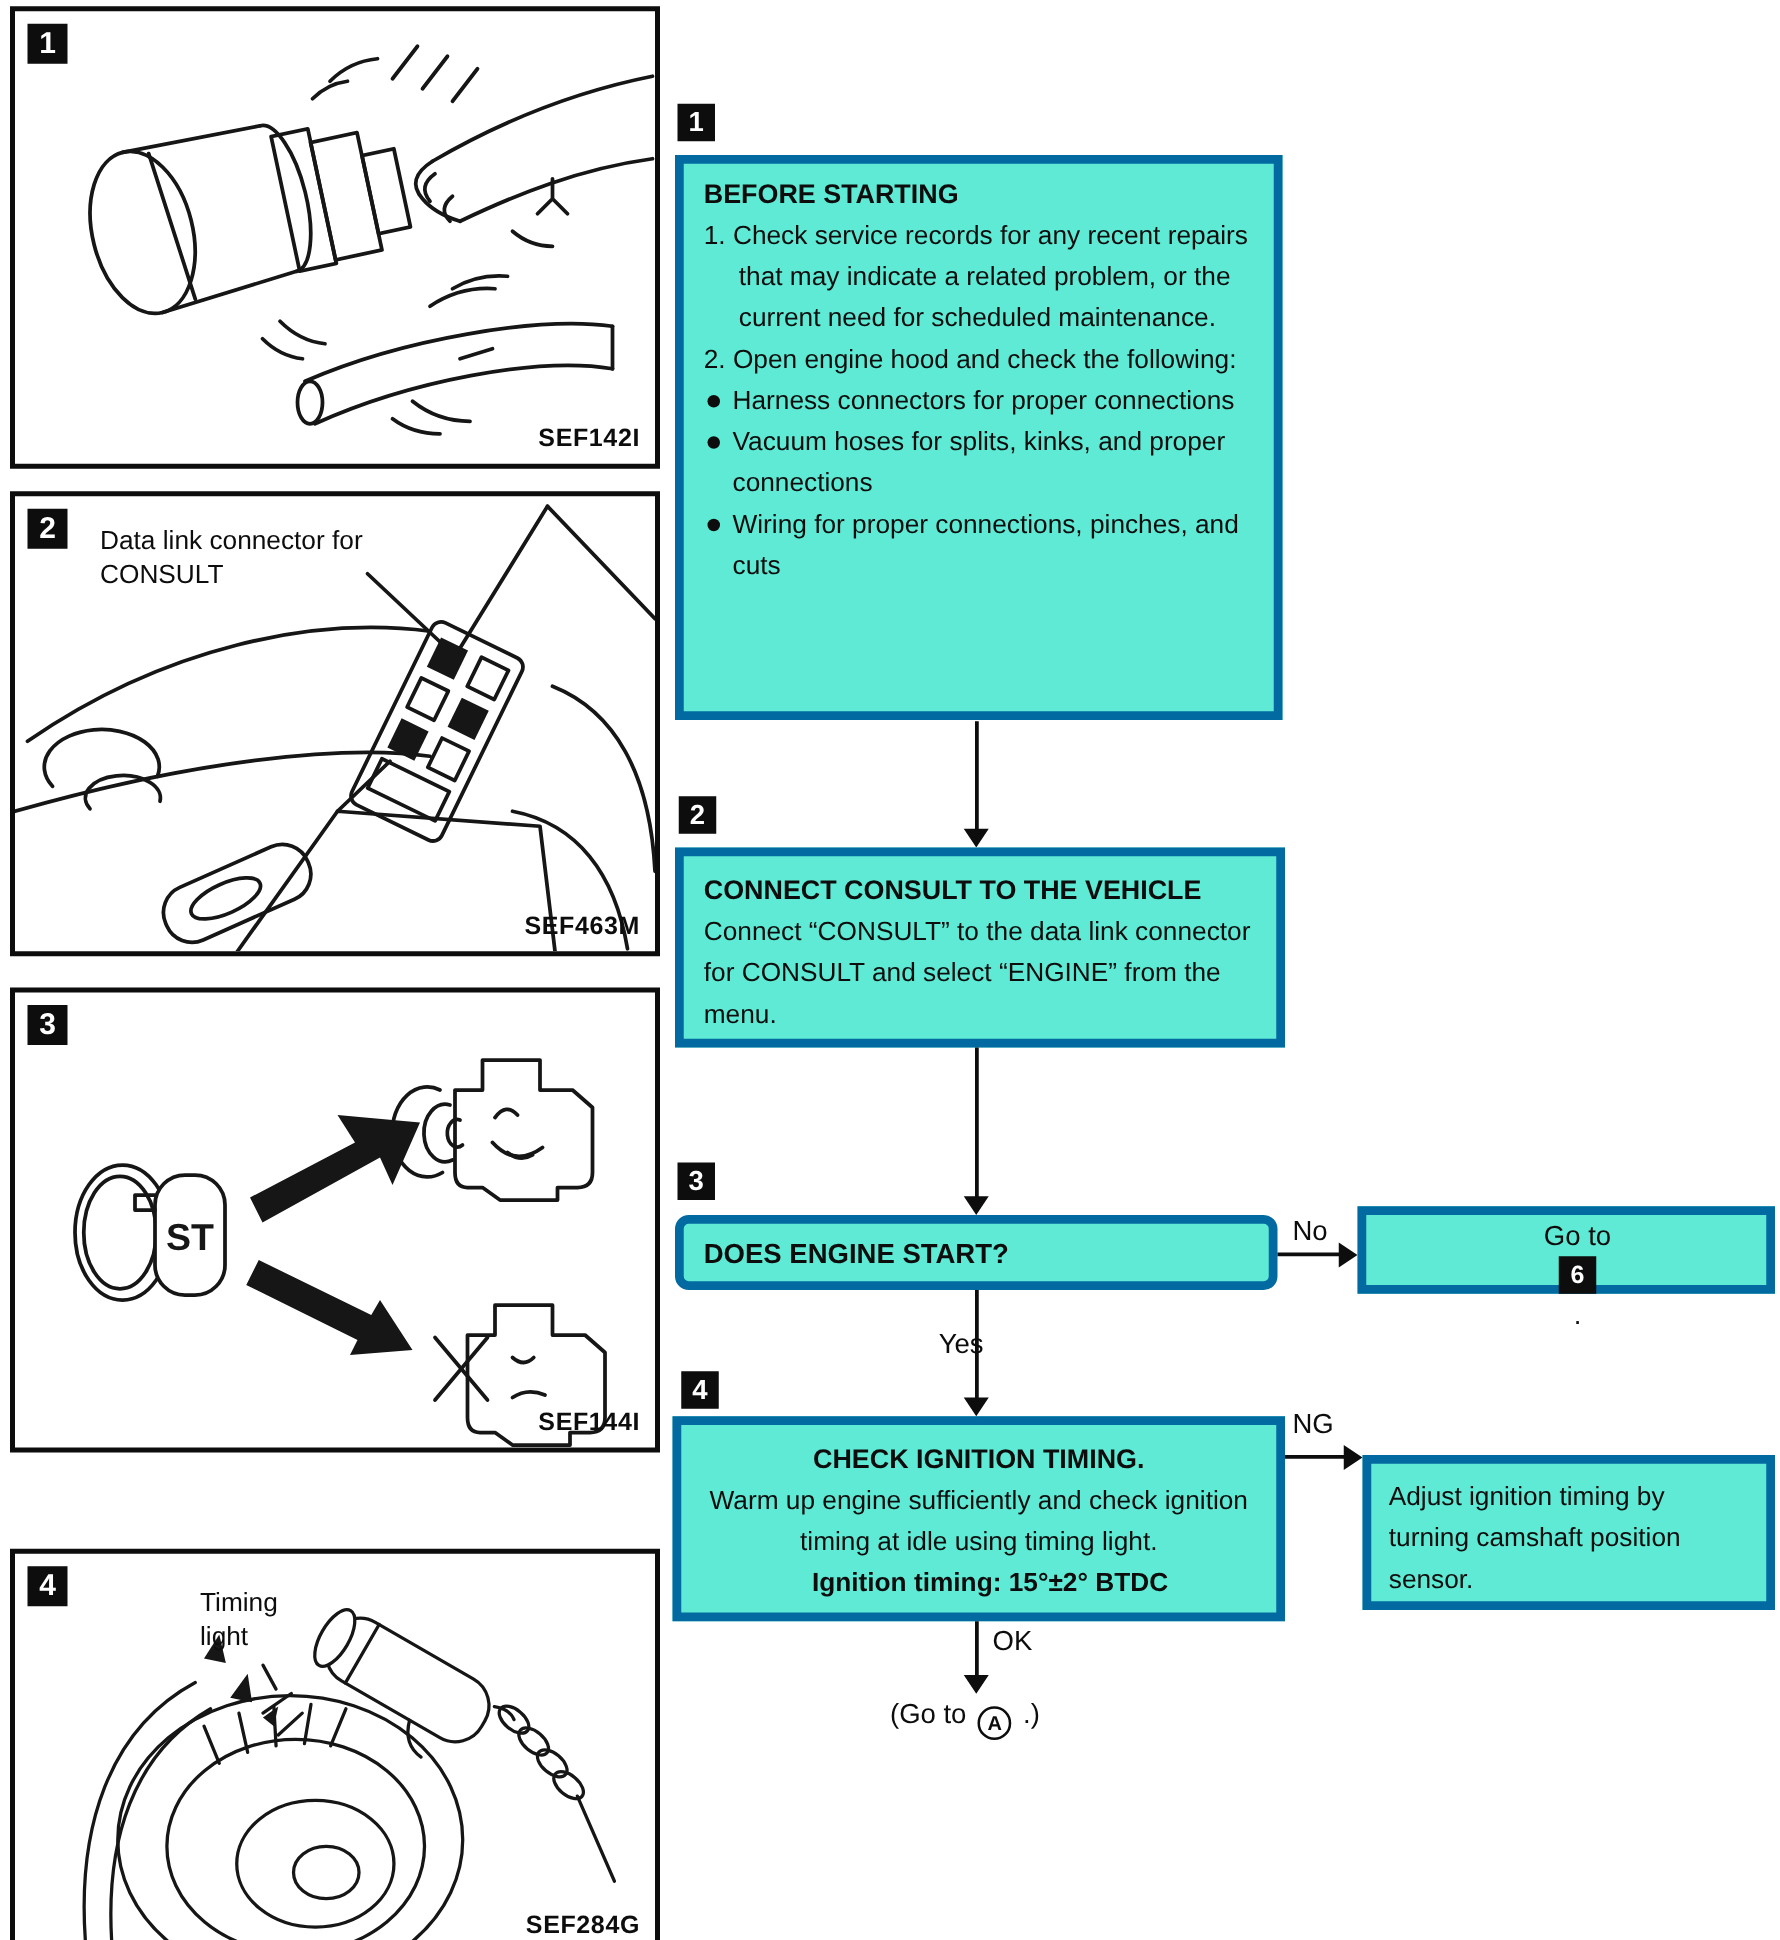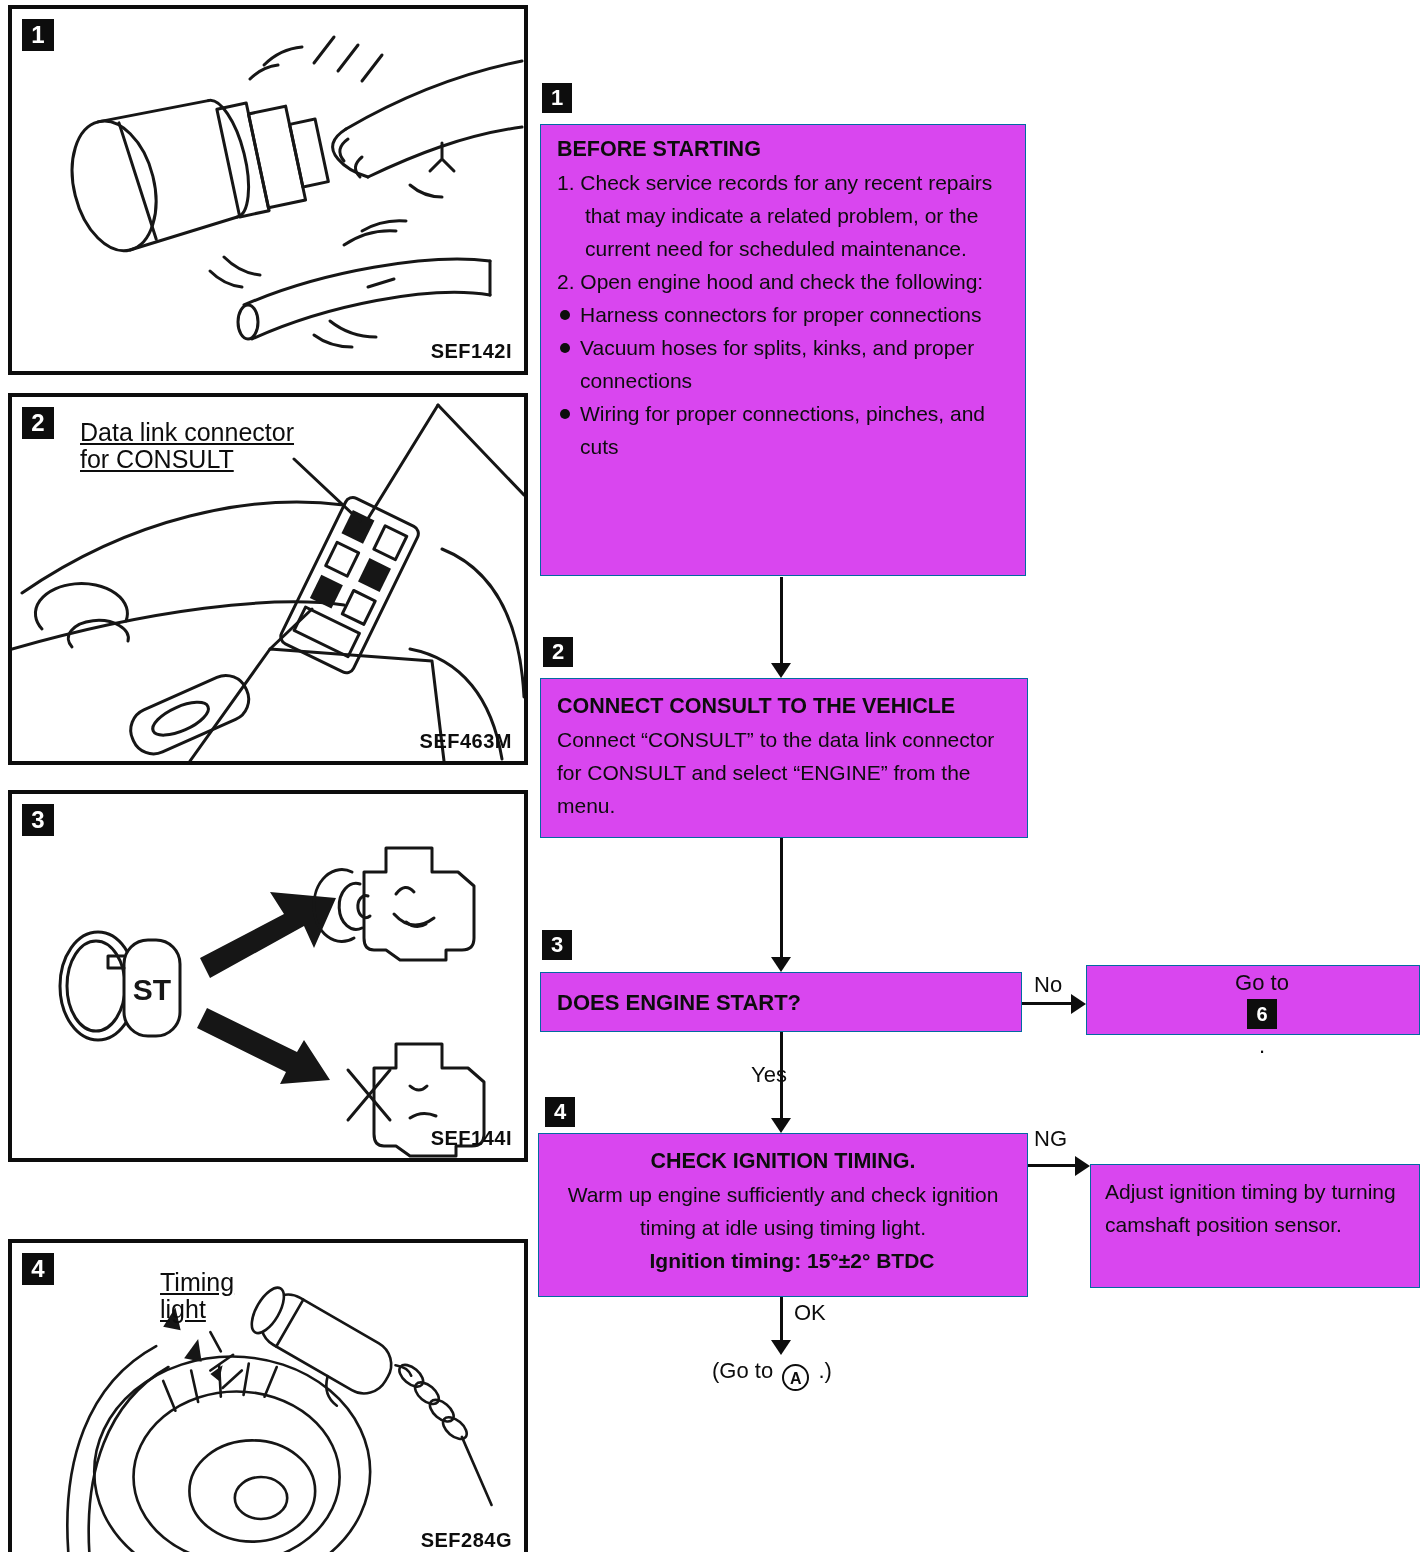--- a/index.html
+++ b/index.html
@@ -11,24 +11,24 @@
   
   .panel{position:absolute;left:8px;width:520px;border:4px solid #0d0d0d;background:#fff;box-sizing:border-box;overflow:hidden;}
   .illus{position:absolute;left:0;top:0;width:100%;height:100%;}
   .illus *{stroke:#161616;stroke-width:3;fill:none;stroke-linecap:round;stroke-linejoin:round;}
   .illus .fb{fill:#161616;stroke:none;}
   .illus .fw{fill:#ffffff;}
   .illus text{fill:#161616;stroke:none;font-weight:bold;font-family:"Liberation Sans",sans-serif;}
   .badge{position:absolute;background:#0d0d0d;color:#fff;font-weight:bold;display:flex;align-items:center;justify-content:center;}
   .panel-badge{left:10px;top:10px;width:32px;height:32px;font-size:24px;}
   .caption{position:absolute;right:12px;bottom:8px;font-size:20px;font-weight:bold;letter-spacing:.5px;}
-  .panel-label{position:absolute;font-size:25px;line-height:27px;text-decoration:underline;}
+  .panel-label{position:absolute;font-size:21px;line-height:27px;}
   
   .flow-badge{width:30px;height:30px;font-size:22px;}
-  .fbox{position:absolute;border:1px solid #0369a1;background:#d946ef;box-sizing:border-box;
+  .fbox{position:absolute;border:7px solid #0369a1;background:#5eead4;box-sizing:border-box;
         font-size:21px;line-height:33px;}
   .ftitle{font-weight:bold;font-size:21.5px;}
   .numitem{padding-left:28px;text-indent:-28px;}
   .bullet{display:flex;}
   .bullet .dot{flex:none;width:10px;height:10px;border-radius:50%;background:#0d0d0d;margin:12px 10px 0 3px;}
   .bullet .btext{flex:1;}
   .qbox{display:flex;align-items:center;font-weight:bold;font-size:22px;padding-left:16px;}
   .gotobox{display:flex;align-items:center;font-size:22px;padding-left:18px;flex-direction:column;}
   .inline-badge{display:inline-flex;width:30px;height:30px;background:#0d0d0d;color:#fff;
         font-weight:bold;font-size:20px;align-items:center;justify-content:center;margin:0 8px;}
@@ -231,21 +231,21 @@
   <div class="badge flow-badge" style="left:543px;top:637px;">2</div>
   <div class="fbox" style="left:540px;top:678px;width:488px;height:160px;padding:11px 16px 0;">
     <div class="ftitle">CONNECT CONSULT TO THE VEHICLE</div>
     <div>Connect “CONSULT” to the data link connector for CONSULT and select “ENGINE” from the menu.</div>
   </div>
 
   <div class="vline" style="left:780px;top:838px;height:120px;"></div>
   <div class="tri-down" style="left:771px;top:957px;"></div>
 
   <div class="badge flow-badge" style="left:542px;top:930px;">3</div>
-  <div class="fbox qbox" style="left:540px;top:972px;width:482px;height:60px;">
+  <div class="fbox qbox" style="left:540px;top:972px;width:482px;height:60px;border-radius:11px;">
     <span>DOES ENGINE START?</span>
   </div>
 
   <div class="lbl" style="left:1034px;top:972px;">No</div>
   <div class="hline" style="left:1022px;top:1002px;width:52px;"></div>
   <div class="tri-right" style="left:1071px;top:994px;"></div>
   <div class="fbox gotobox" style="left:1086px;top:965px;width:334px;height:70px;">
     <span>Go to</span>
     <span class="inline-badge">6</span>
     <span>.</span>

